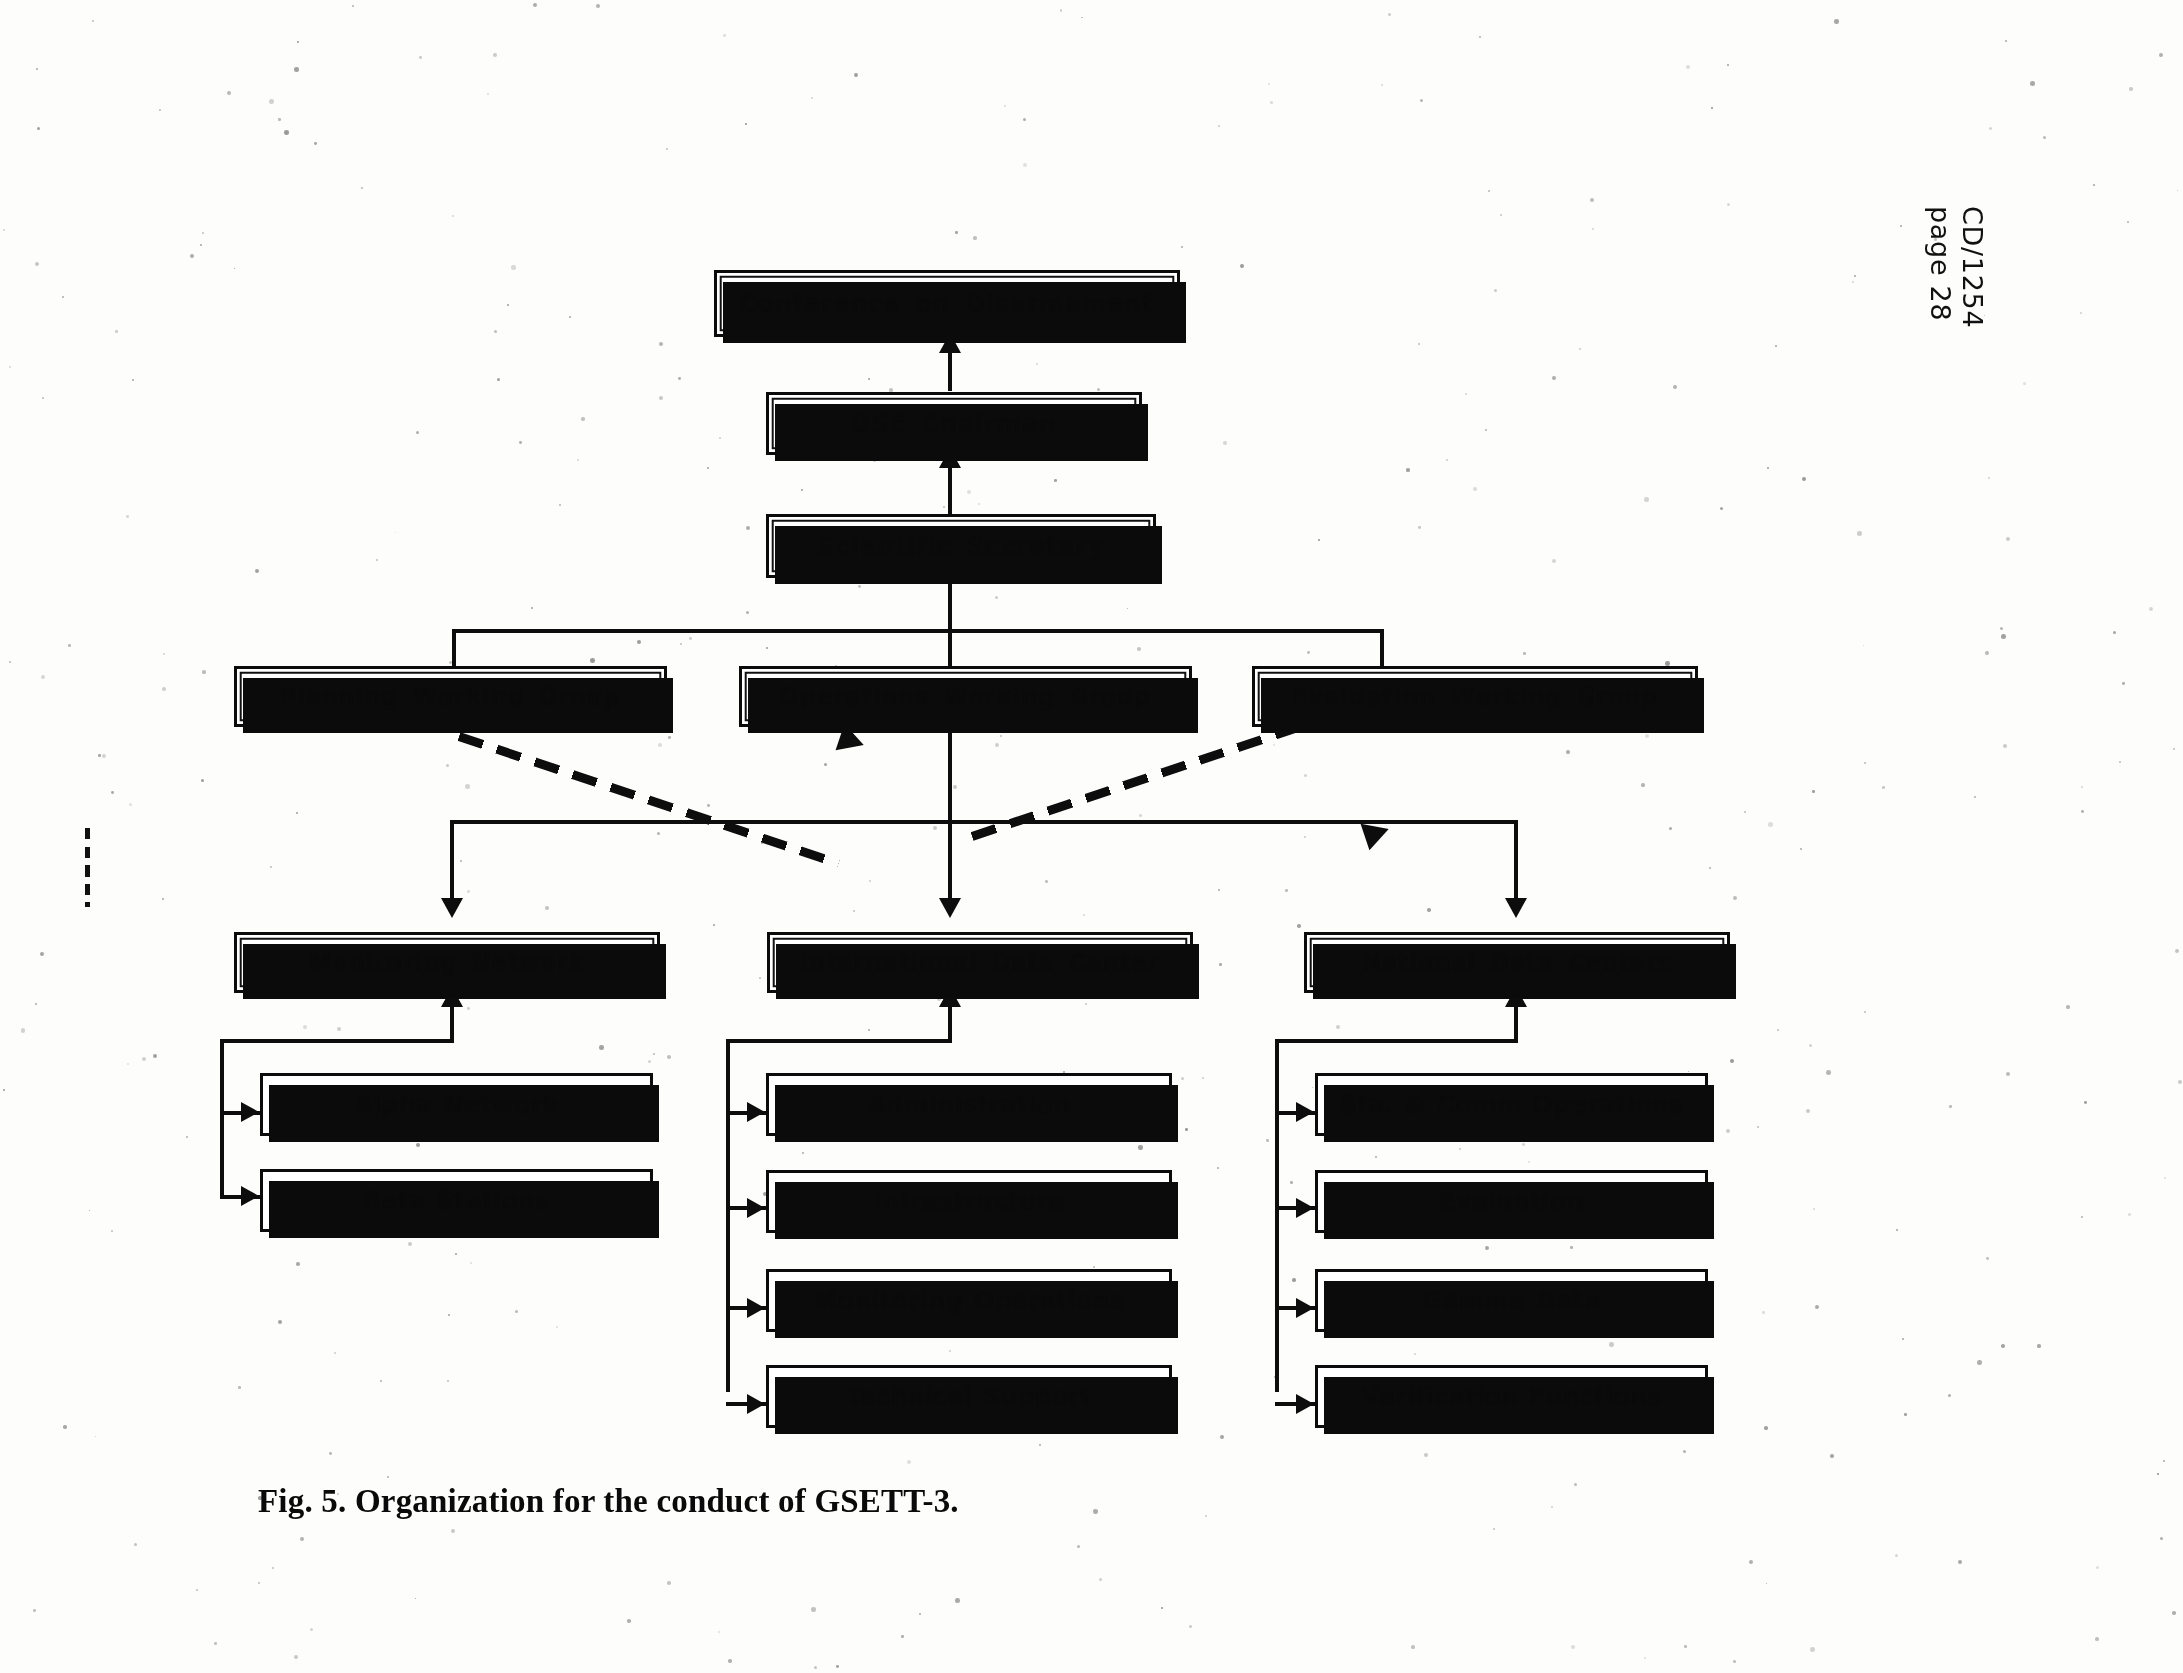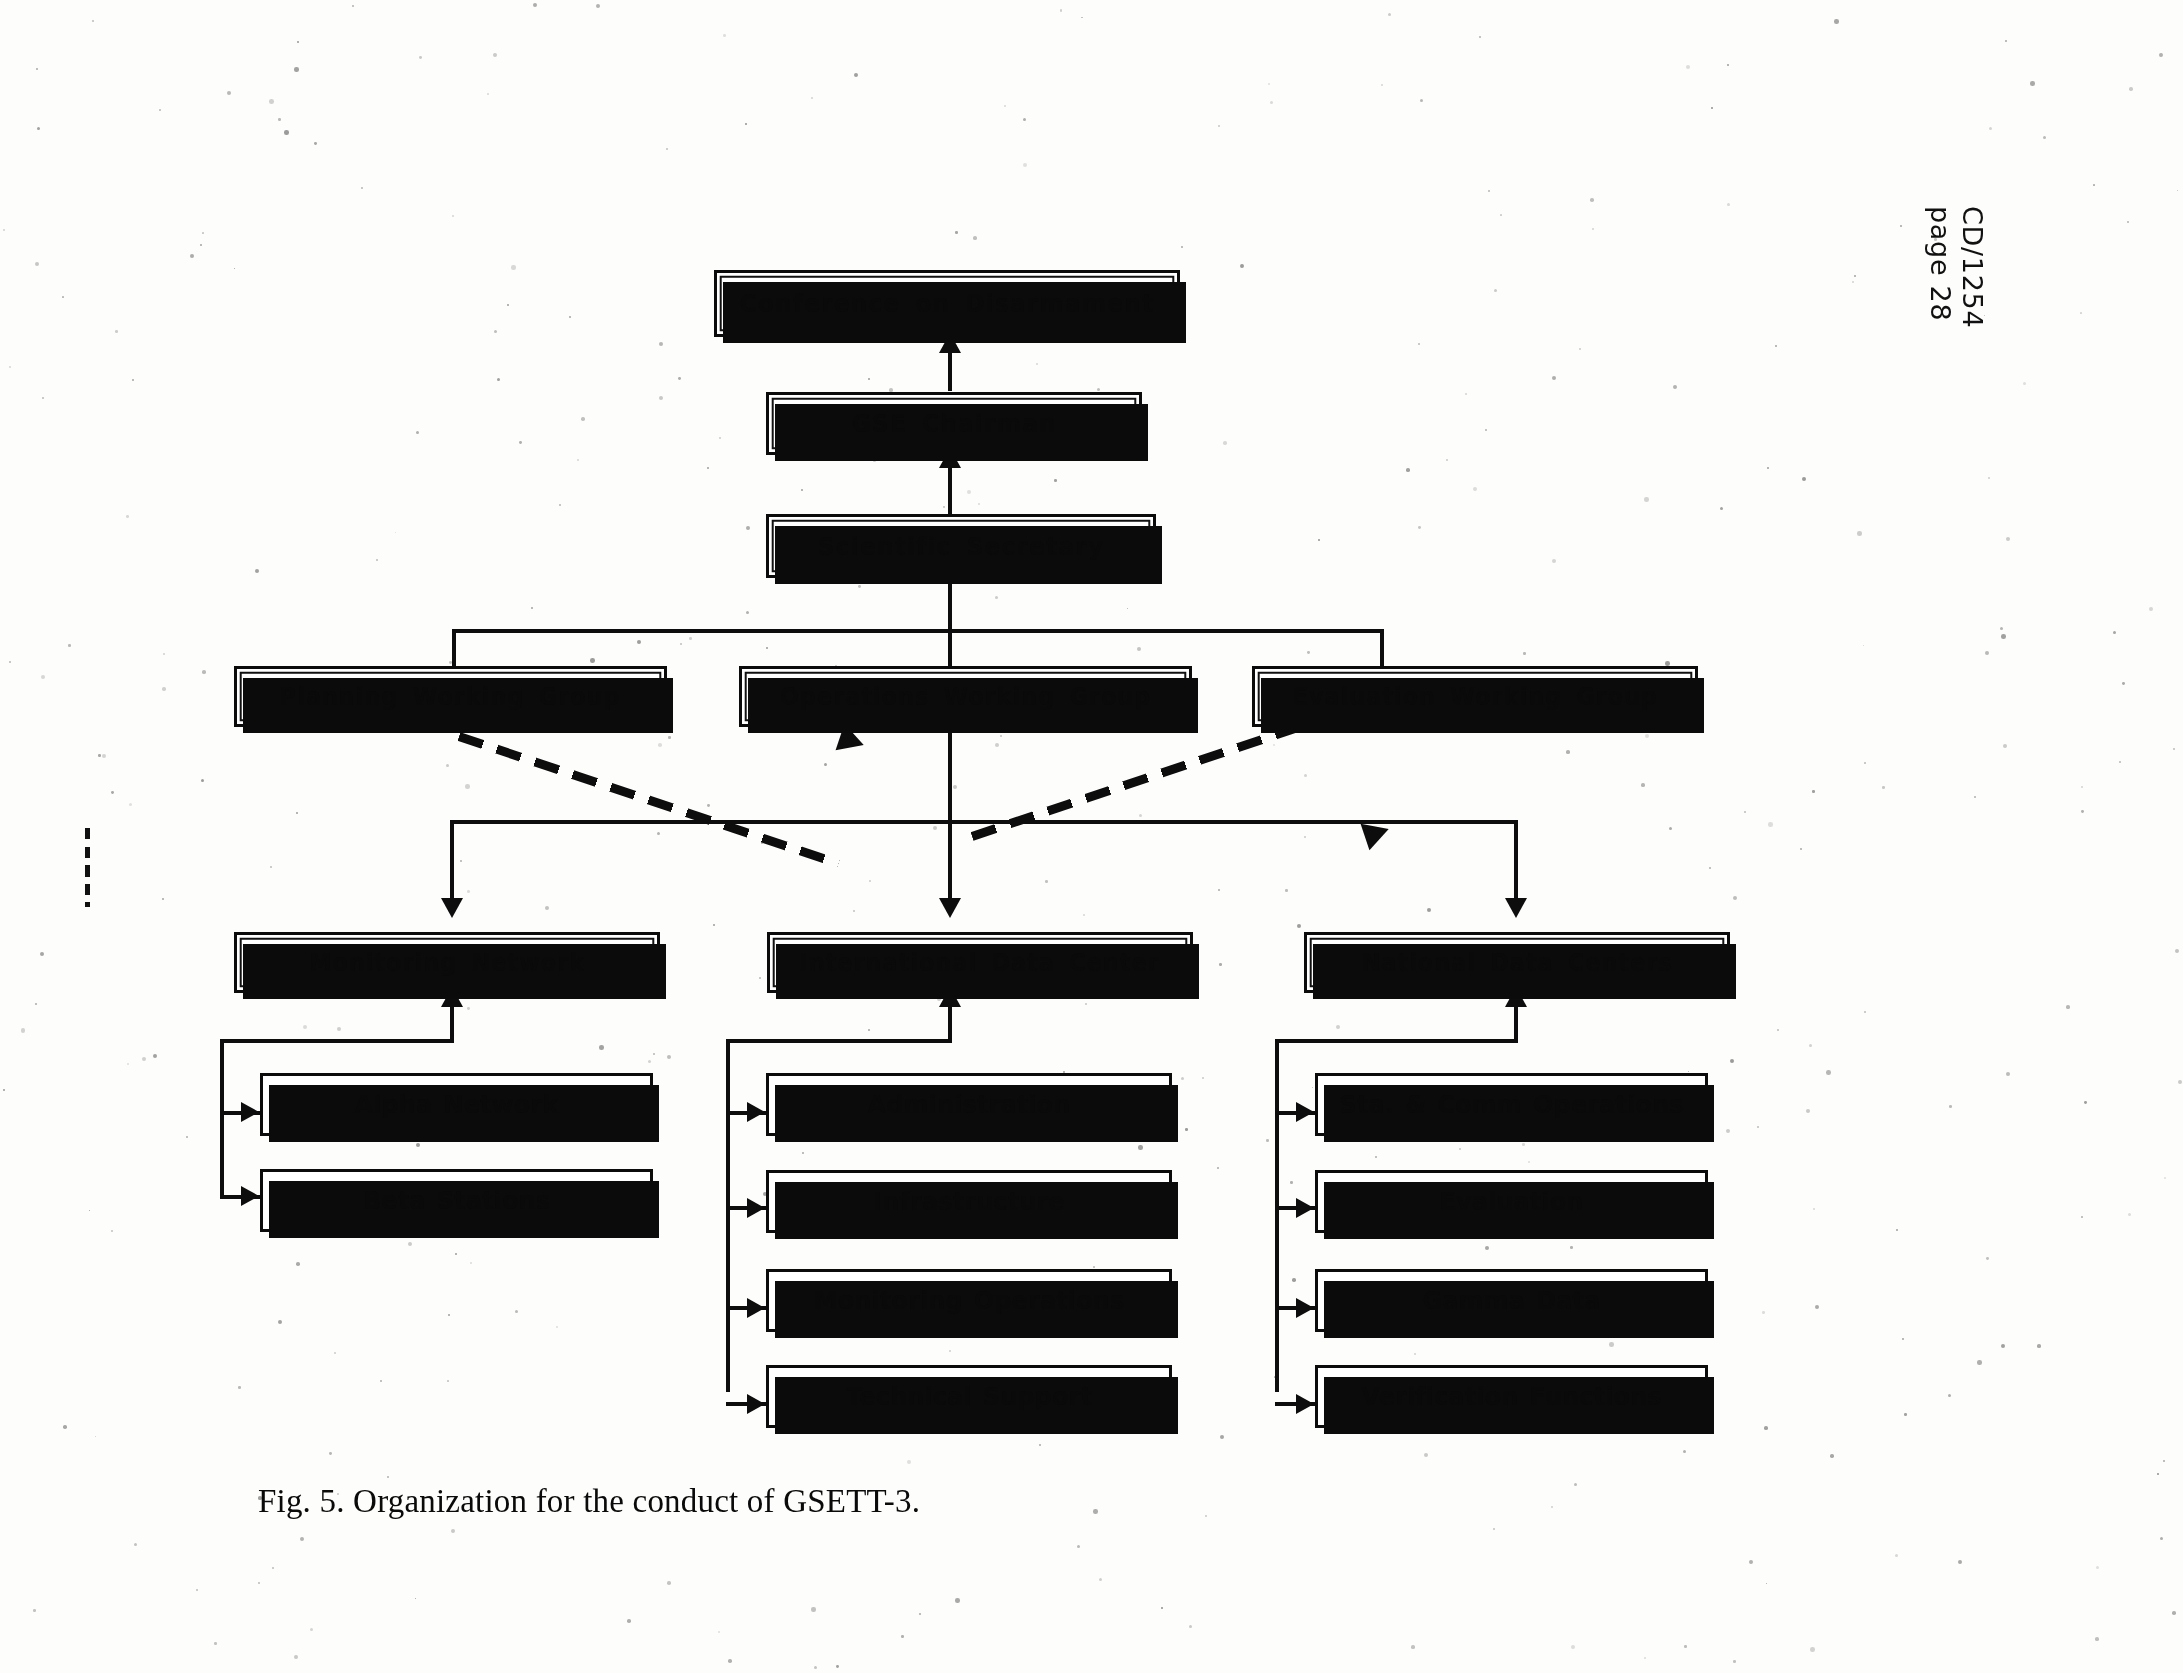--- a/index.html
+++ b/index.html
@@ -119,21 +119,21 @@
     border-bottom:14px solid transparent;
     border-left:25px solid #0d0d0d;
     transform-origin:left center;
   }
 
   
   #caption{
     position:absolute;
     left:258px; top:1483px;
     font-family:"Liberation Serif", serif;
-    font-weight:400;
+    font-weight:700;
     font-size:33px;
     letter-spacing:0.2px;
     color:#0a0a0a;
     white-space:nowrap;
   }
 </style>
 </head>
 <body>
 
 <div id="page">

